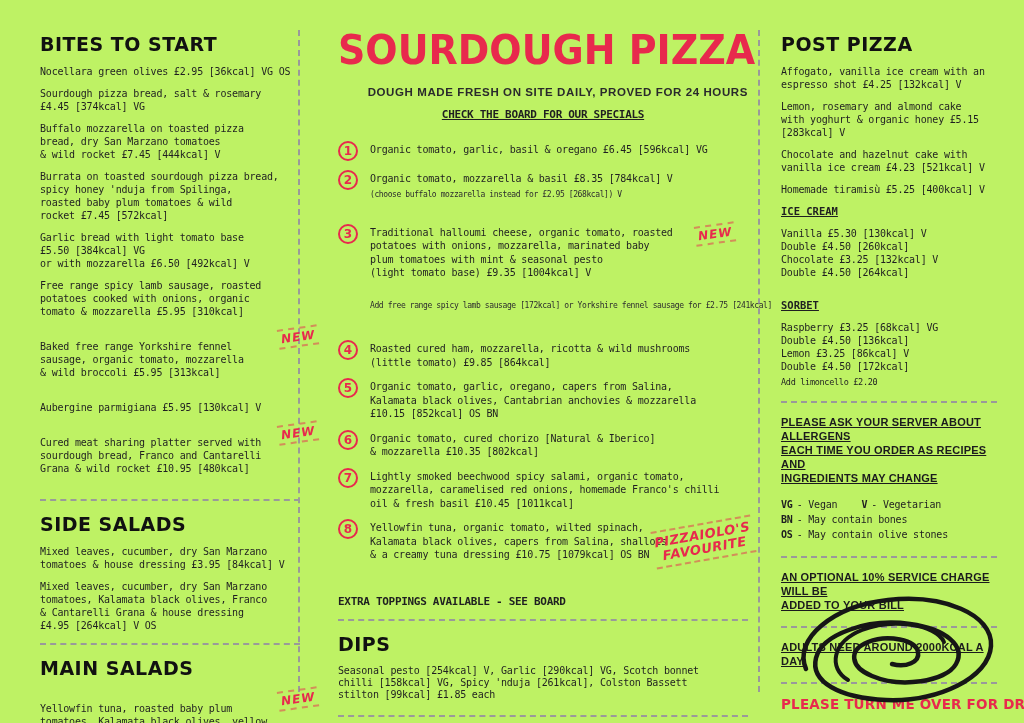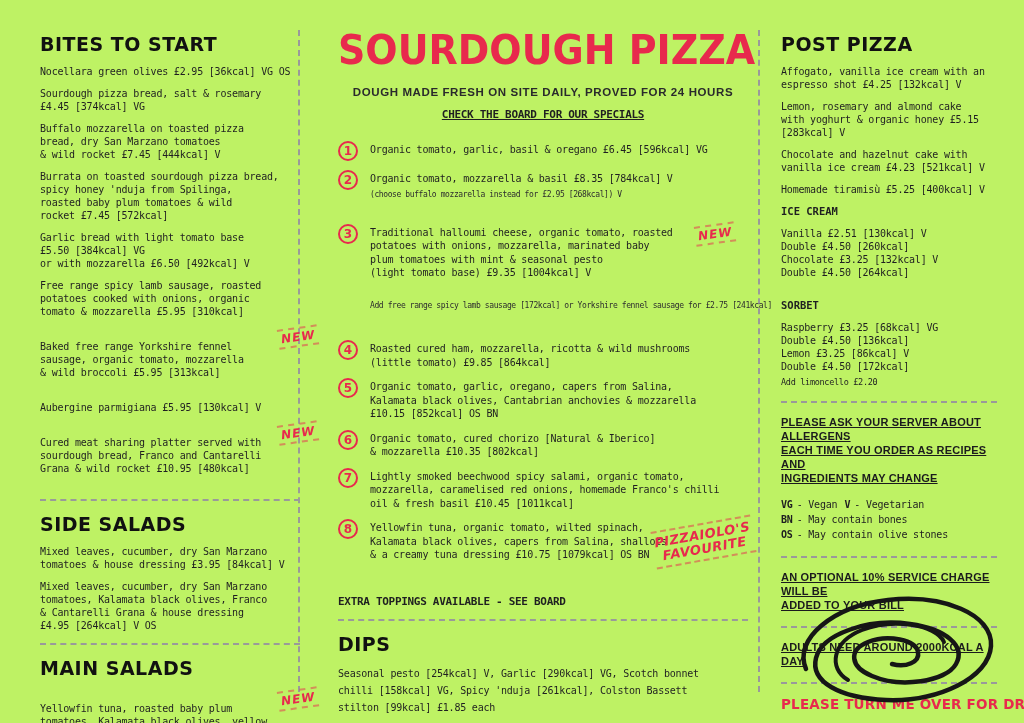--- a/index.html
+++ b/index.html
@@ -29,46 +29,46 @@
     border-bottom:2px dashed rgba(232,41,77,.5); padding:1px 3px; line-height:14px;
   }
   .badge.right { right:-18px; top:0; }
 
   
   .title {
     font-family:"DejaVu Sans", sans-serif; font-weight:bold; font-size:38px;
     color:#e8294d; text-align:center; white-space:nowrap; letter-spacing:0;
     transform:scaleY(1.08); margin-bottom:14px;
   }
-  .sub1 { font-family:"Liberation Sans", sans-serif; font-weight:bold; font-size:11.5px; letter-spacing:.6px; text-align:center; color:#2a2a2c; margin-bottom:10px; }
+  .sub1 { font-family:"Liberation Sans", sans-serif; font-weight:bold; font-size:11.5px; letter-spacing:.6px; text-align:right; color:#2a2a2c; margin-bottom:10px; }
   .sub2 { font-size:11px; font-weight:bold; text-align:center; letter-spacing:-0.3px; margin-bottom:22px;text-decoration:underline; }
   .pz { display:flex; margin-bottom:11px; }
   .num {
     flex:0 0 auto; width:20px; height:20px; margin-right:12px; margin-top:-2px;
     border:2.5px solid #e8294d; border-radius:50%; color:#e8294d;
     font-family:"DejaVu Sans", sans-serif; font-weight:bold; font-size:12px;
     display:flex; align-items:center; justify-content:center;
   }
   .pt { position:relative; flex:1; white-space:pre-line; font-size:10px; line-height:13.5px; letter-spacing:-0.2px; }
   .pnote { white-space:nowrap; font-size:8px; letter-spacing:-0.4px; color:#2c2c2e; margin-top:6px; }
   .stamp {
     position:absolute; right:-6px; top:2px; color:#e8294d; text-align:center;
     font-family:"DejaVu Sans", sans-serif; font-weight:bold; font-style:italic;
     font-size:13px; line-height:14px; letter-spacing:.5px; transform:rotate(-10deg);
     border-top:2px dashed rgba(232,41,77,.5); border-bottom:2px dashed rgba(232,41,77,.5);
     padding:3px 2px; white-space:pre-line;
   }
   .extra { font-size:11px; font-weight:bold; letter-spacing:-0.3px; margin:20px 0 2px 0; }
-  .blk { white-space:pre-line; font-size:10px; line-height:17px; letter-spacing:-0.2px; }
+  .blk { white-space:pre-line; font-size:10px; line-height:12px; letter-spacing:-0.2px; }
 
   
-  .sub { font-size:10.5px; font-weight:bold; margin:3px 0 10px 0; }
+  .sub { font-size:10.5px; font-weight:bold; text-decoration:underline; margin:3px 0 10px 0; }
   .bnote { font-family:"Liberation Sans", sans-serif; font-weight:bold; font-size:11px; line-height:14px; letter-spacing:.2px; color:#1b1b1d; white-space:pre-line;text-decoration:underline; }
   .lrow { font-size:10px; line-height:15px; letter-spacing:-0.2px; }
-  .lrow b { margin-right:4px; } .lrow span { margin-right:7px; }
+  .lrow b { margin-right:4px; } .lrow span { margin-right:24px; }
   .tiny { font-size:8.5px; letter-spacing:-0.3px; margin-top:4px; }
   .turn {
     color:#e8294d; font-family:"DejaVu Sans", sans-serif; font-weight:bold;
     font-size:13.5px; letter-spacing:.2px; white-space:nowrap; transform:scaleY(1.05);
   }
   .spiral { position:absolute; left:788px; top:584px; }
 </style>
 </head>
 <body>
 
@@ -199,21 +199,21 @@
     <h2>POST PIZZA</h2>
     <div class="it"><span>Affogato, vanilla ice cream with an
 espresso shot £4.25 [132kcal] V</span></div>
     <div class="it"><span>Lemon, rosemary and almond cake
 with yoghurt &amp; organic honey £5.15
 [283kcal] V</span></div>
     <div class="it"><span>Chocolate and hazelnut cake with
 vanilla ice cream £4.23 [521kcal] V</span></div>
     <div class="it"><span>Homemade tiramisù £5.25 [400kcal] V</span></div>
     <div class="sub">ICE CREAM</div>
-    <div class="it"><span>Vanilla £2.51 [130kcal] V
+    <div class="it"><span>Vanilla £5.30 [130kcal] V
 Double £4.50 [260kcal]
 Chocolate £3.25 [132kcal] V
 Double £4.50 [264kcal]</span></div>
     <div class="sub" style="margin-top:20px">SORBET</div>
     <div class="it" style="margin-bottom:2px"><span>Raspberry £3.25 [68kcal] VG
 Double £4.50 [136kcal]
 Lemon £3.25 [86kcal] V
 Double £4.50 [172kcal]</span></div>
     <div class="tiny">Add limoncello £2.20</div>
     <div class="hr" style="margin-top:14px"></div>

